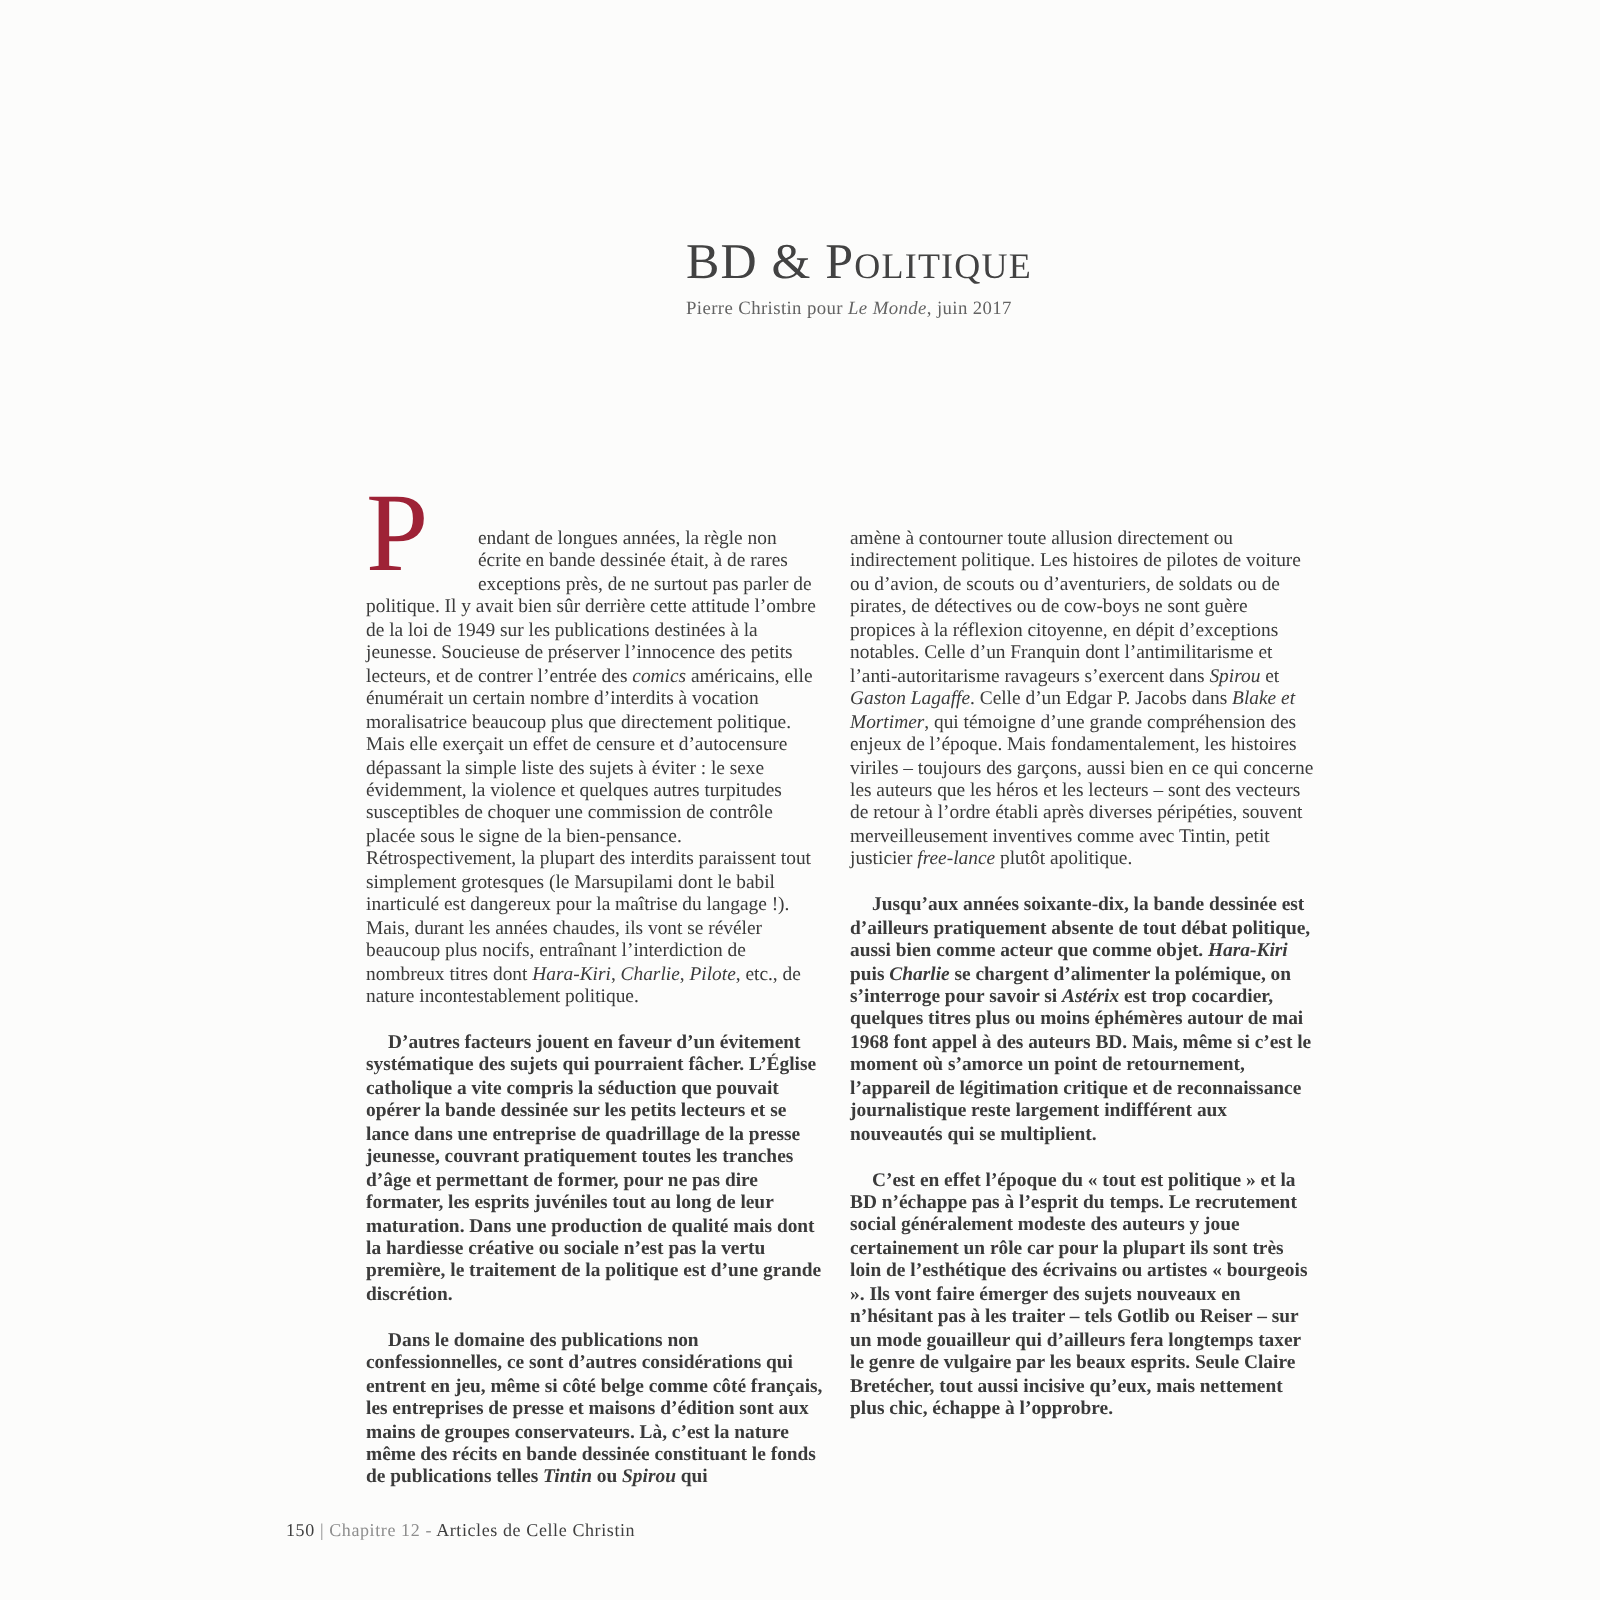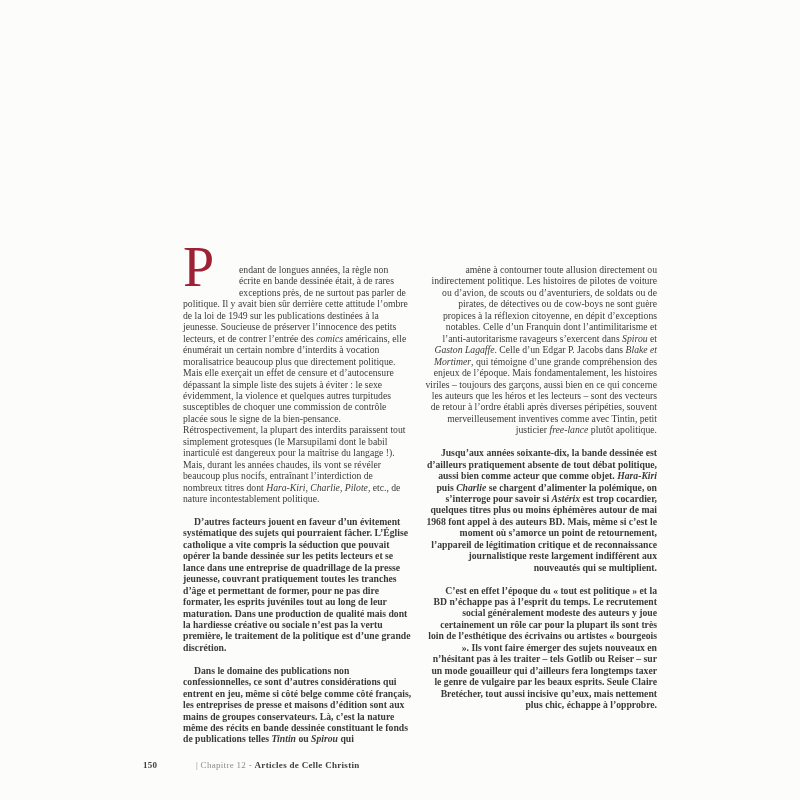--- a/index.html
+++ b/index.html
@@ -8,41 +8,45 @@
     font-family:"Liberation Serif","DejaVu Serif",serif;color:#3a3a3a;overflow:hidden;
   }
   .header-block{position:absolute;left:343px;top:118px;}
   .article-title{
     margin:0;font-size:25px;font-weight:400;font-variant:small-caps;
     letter-spacing:0.6px;color:#424242;line-height:1.15;white-space:nowrap;
   }
   .byline{margin-top:3px;font-size:9.4px;color:#636363;letter-spacing:0.2px;white-space:nowrap;}
   .col{position:absolute;top:264px;font-size:9.7px;line-height:11.45px;color:#3b3b3b;}
   .col-left{left:183px;width:229px;}
-  .col-right{left:425px;width:232px;text-align:right;}
+  .col-right{left:425px;width:232px;}
   .col p{margin:0 0 11.4px 0;}
   .col p.indent{text-indent:11px;font-weight:bold;}
   .it{font-style:italic;}
-  .bd{font-weight:bold;}
-  .muted{color:#8d8d8d;padding-left:36px;}
+  .bd{font-weight:normal;}
+  .muted{color:#8d8d8d;}
   .dropcap{float:left;width:52px;height:23px;margin:0 4px 0 0;position:relative;}
   .dropcap .glyph{
     position:absolute;left:0;top:-25px;font-size:56px;line-height:56px;
     color:#9e2236;font-weight:400;
   }
   .page-footer{
     position:absolute;left:143px;top:760px;font-size:9px;color:#3f3f3f;
     letter-spacing:0.3px;white-space:nowrap;
   }
 </style>
 </head>
 <body>
 
 <div class="sheet">
 
+  <div class="header-block">
+    <h1 class="article-title">BD &amp; Politique</h1>
+    <div class="byline"><span>Pierre Christin pour </span><span class="it">Le Monde</span><span>, juin 2017</span></div>
+  </div>
 
   <div class="col col-left">
     <p>
       <span class="dropcap">
           <span class="glyph">P</span>
         </span><span><span>endant de longues années, la règle non écrite en bande dessinée était, à de rares exceptions près, de ne surtout pas parler de politique. Il y avait bien sûr derrière cette attitude l’ombre de la loi de 1949 sur les publications destinées à la jeunesse. Soucieuse de préserver l’innocence des petits lecteurs, et de contrer l’entrée des </span><span class="it">comics</span><span> américains, elle énumérait un certain nombre d’interdits à vocation moralisatrice beaucoup plus que directement politique. Mais elle exerçait un effet de censure et d’autocensure dépassant la simple liste des sujets à éviter : le sexe évidemment, la violence et quelques autres turpitudes susceptibles de choquer une commission de contrôle placée sous le signe de la bien-pensance. Rétrospectivement, la plupart des interdits paraissent tout simplement grotesques (le Marsupilami dont le babil inarticulé est dangereux pour la maîtrise du langage !). Mais, durant les années chaudes, ils vont se révéler beaucoup plus nocifs, entraînant l’interdiction de nombreux titres dont </span><span class="it">Hara-Kiri</span><span>, </span><span class="it">Charlie</span><span>, </span><span class="it">Pilote</span><span>, etc., de nature incontestablement politique.</span></span>
     </p>
     <p class="indent"><span>D’autres facteurs jouent en faveur d’un évitement systématique des sujets qui pourraient fâcher. L’Église catholique a vite compris la séduction que pouvait opérer la bande dessinée sur les petits lecteurs et se lance dans une entreprise de quadrillage de la presse jeunesse, couvrant pratiquement toutes les tranches d’âge et permettant de former, pour ne pas dire formater, les esprits juvéniles tout au long de leur maturation. Dans une production de qualité mais dont la hardiesse créative ou sociale n’est pas la vertu première, le traitement de la politique est d’une grande discrétion.</span></p>
     <p class="indent"><span>Dans le domaine des publications non confessionnelles, ce sont d’autres considérations qui entrent en jeu, même si côté belge comme côté français, les entreprises de presse et maisons d’édition sont aux mains de groupes conservateurs. Là, c’est la nature même des récits en bande dessinée constituant le fonds de publications telles </span><span class="it">Tintin</span><span> ou </span><span class="it">Spirou</span><span> qui</span></p>
   </div>

